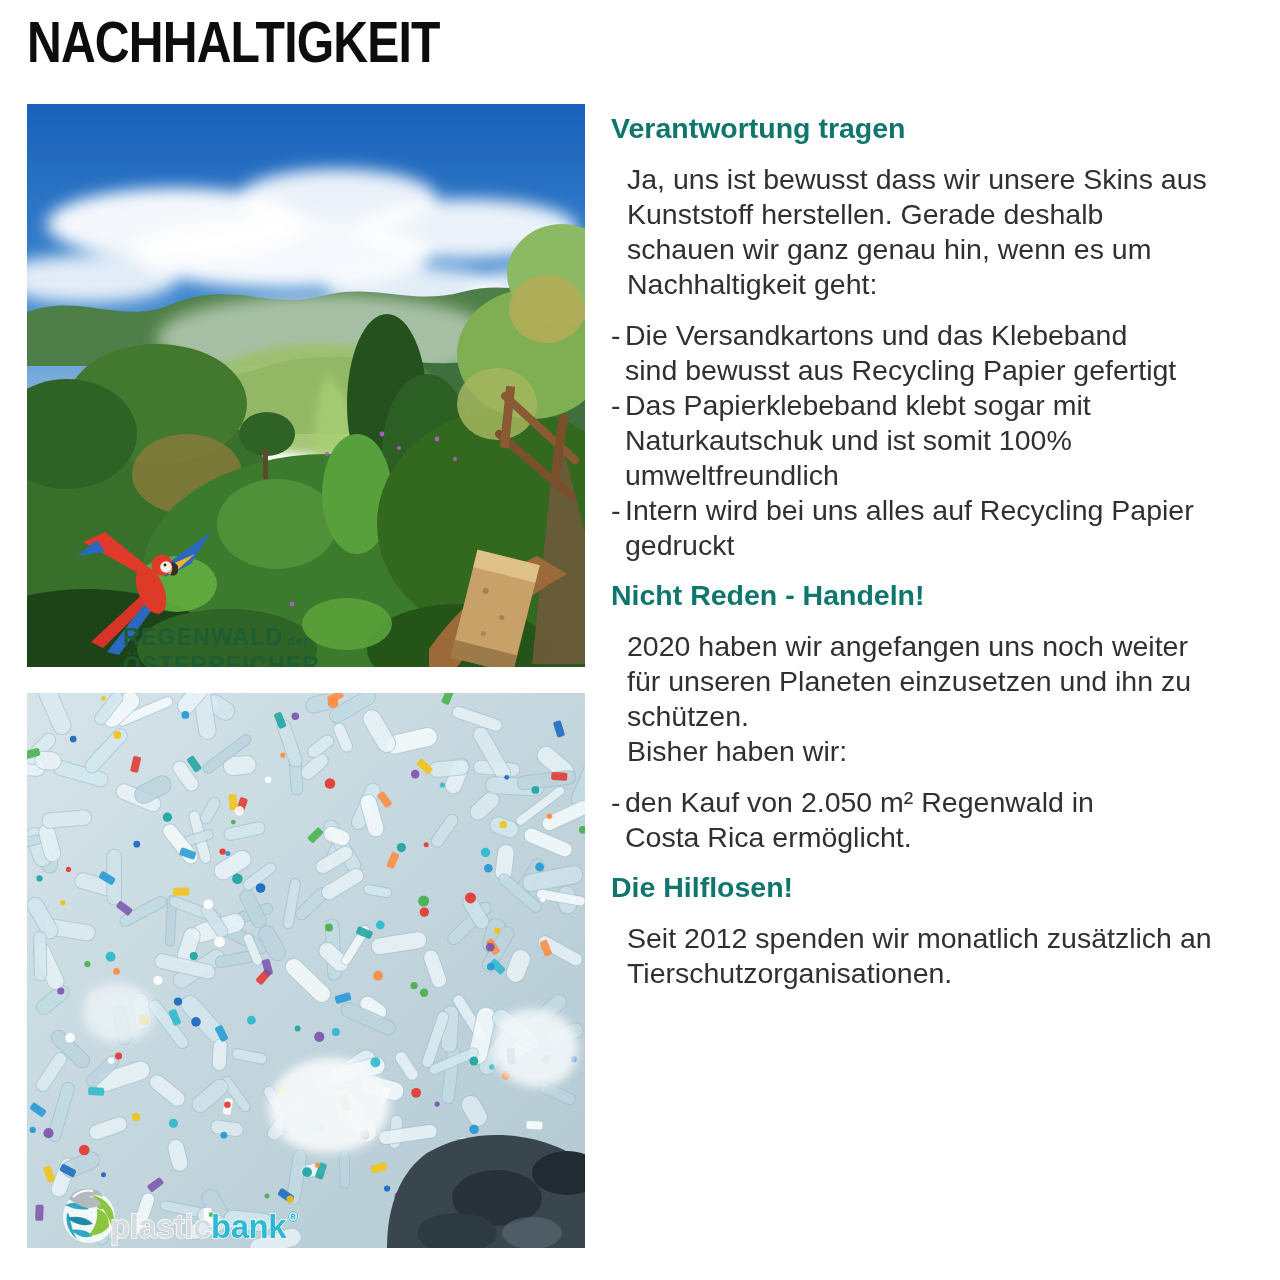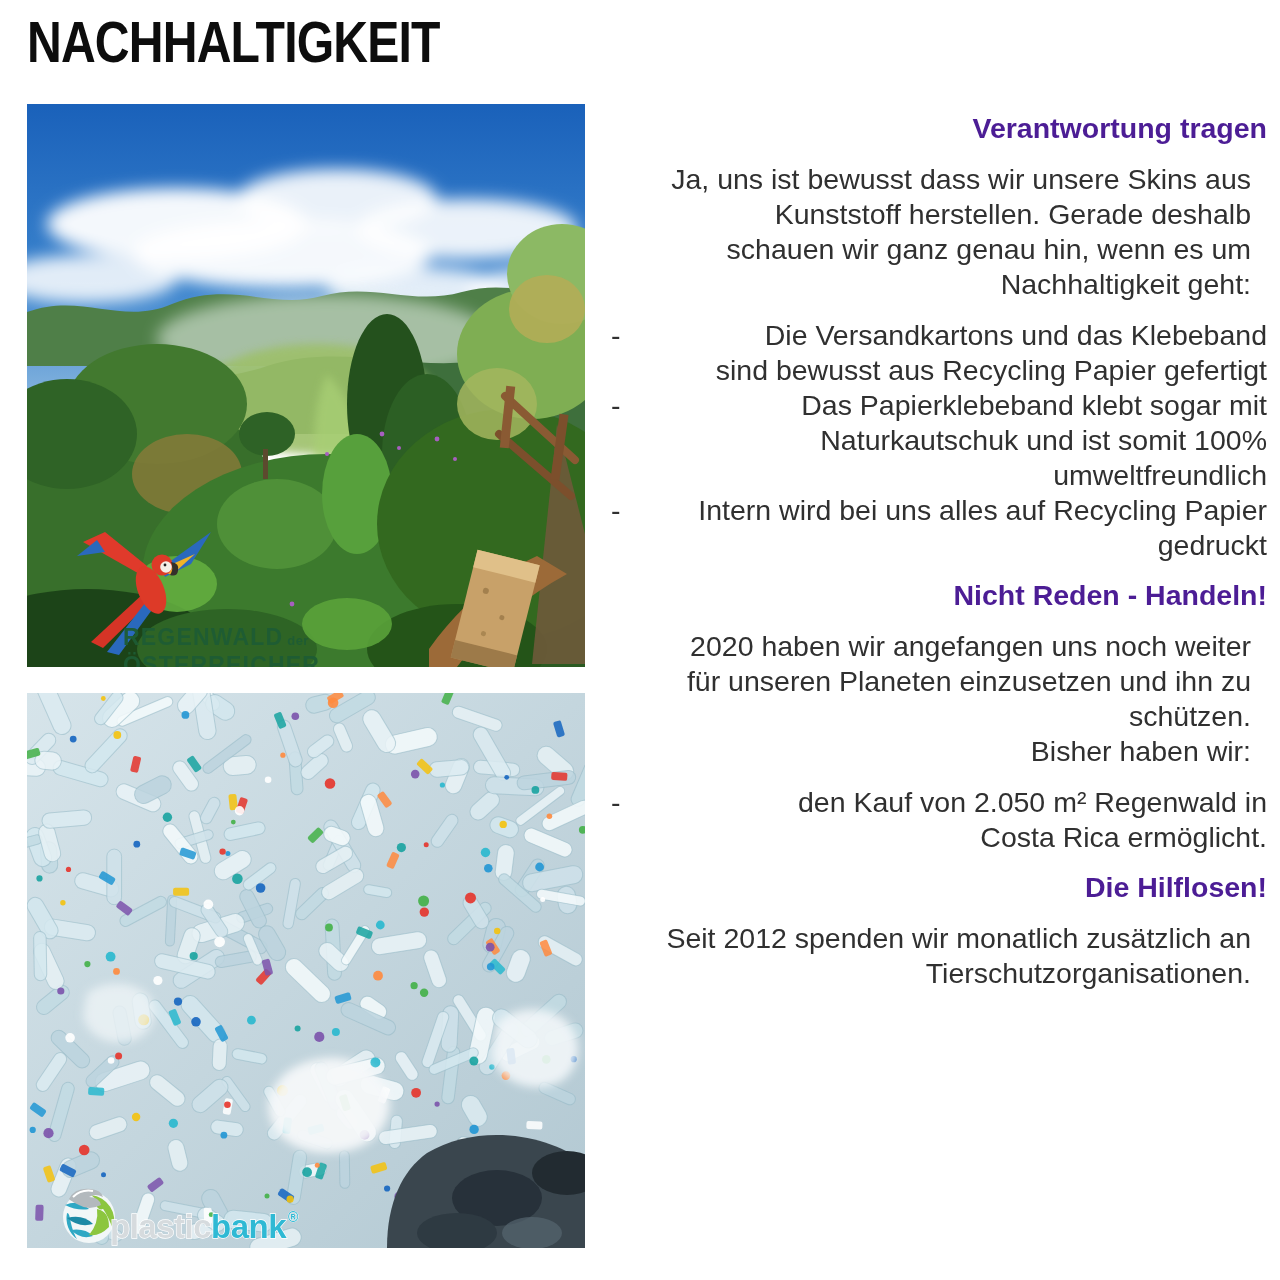--- a/index.html
+++ b/index.html
@@ -1,31 +1,31 @@
 <!DOCTYPE html>
 <html><head>
 <meta charset="utf-8">
 <style>
   html,body{margin:0;padding:0;background:#ffffff;}
   body{width:1280px;height:1280px;font-family:"Liberation Sans","DejaVu Sans",sans-serif;}
-  .page{position:relative;width:1280px;height:1280px;overflow:hidden;background:#ffffff;text-align:right;}
+  .page{position:relative;width:1280px;height:1280px;overflow:hidden;background:#ffffff;}
 
   .title{position:absolute;left:27px;top:8px;margin:0;font-size:58px;font-weight:900;
          color:#0d0d0d;letter-spacing:-1px;white-space:nowrap;
          transform:scaleX(.83);transform-origin:0 50%;}
 
   .photo{position:absolute;margin:0;}
   .photo svg{display:block;}
   .photo-top{left:27px;top:104px;width:602px;height:563px;}
   .photo-bottom{left:27px;top:693px;width:558px;height:490px;}
 
   .column{position:absolute;left:611px;top:111px;width:656px;
           font-size:28.5px;line-height:35px;color:#303030;}
   .sec{margin:0 0 15px 0;}
-  .h{font-weight:700;color:#4c1d95;margin:0;}
+  .h{font-weight:700;color:#0f766e;margin:0;}
   .para{margin:16px;white-space:pre-line;}
   .blist{margin:0;padding:0 0 0 14px;list-style:none;}
   .blist li{position:relative;white-space:pre-line;}
   .blist li::before{content:"-";position:absolute;left:-14px;top:0;color:#303030;}
 
   
   text{font-family:"Liberation Sans","DejaVu Sans",sans-serif;}
   .rw-text{font-weight:700;font-size:23px;fill:#1e5c34;letter-spacing:1.2px;opacity:.95;}
   .rw-small{font-size:13px;letter-spacing:.4px;}
   .pb-gray{font-weight:700;font-size:33px;fill:#d6dbde;stroke:#ffffff;stroke-width:1.3px;

